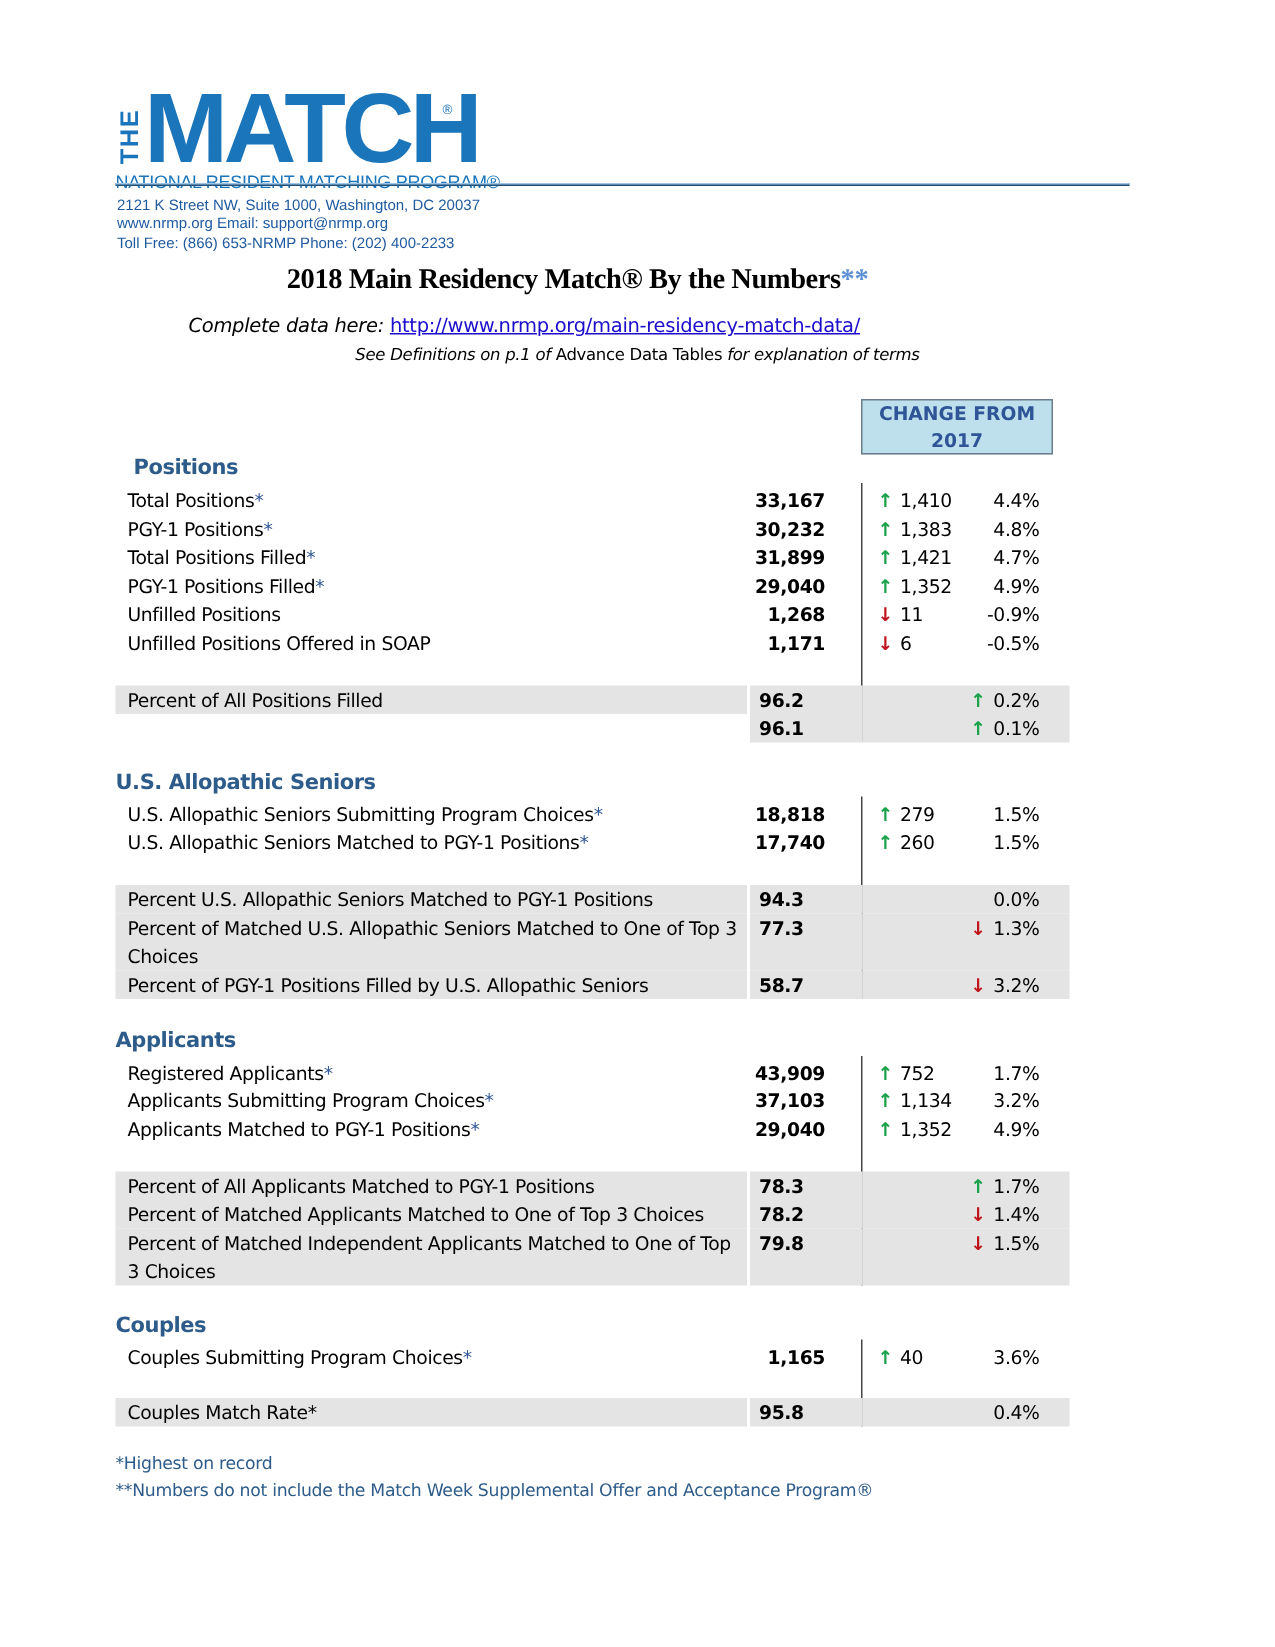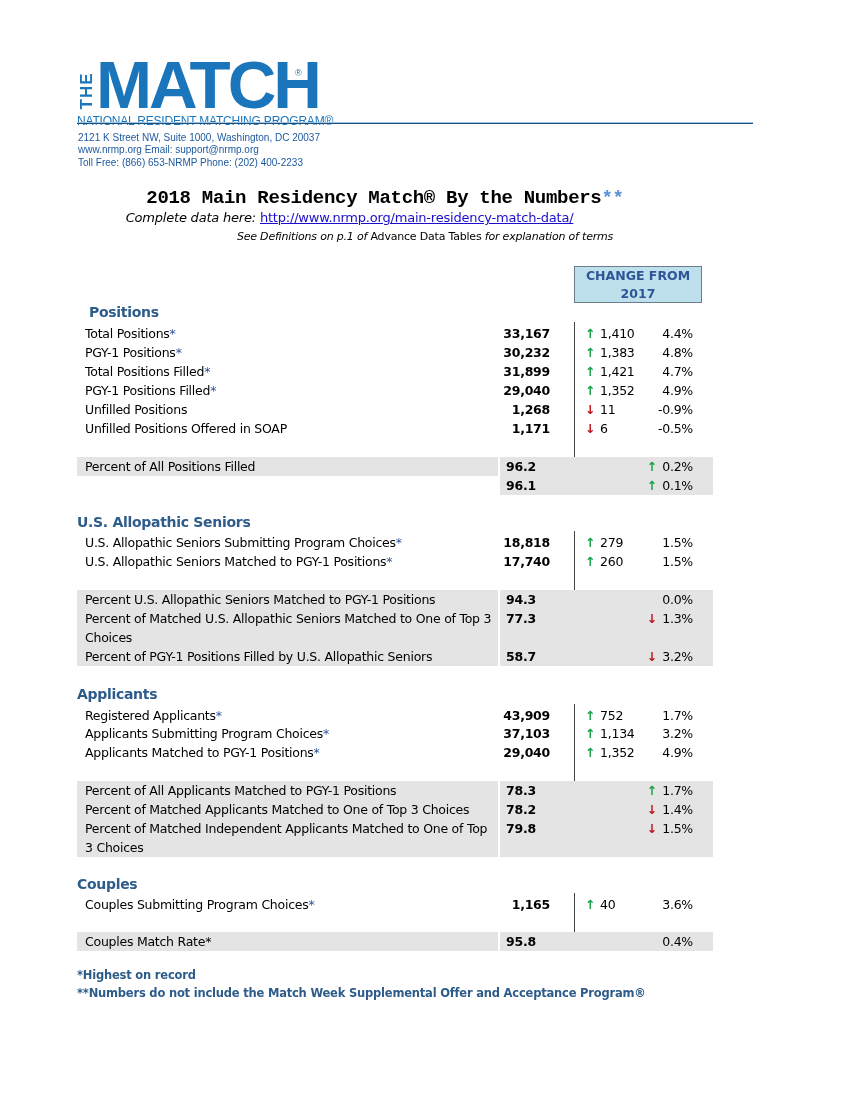--- a/index.html
+++ b/index.html
@@ -7,21 +7,21 @@
   .logo { position:absolute; left:77px; top:66px; }
   .logo-the { position:absolute; left:0; top:2px; width:18px; height:46px; }
   .logo-the span { display:block; transform:rotate(-90deg); transform-origin:left top; position:absolute; left:0; top:46px; font-family:"Liberation Sans", sans-serif; font-weight:bold; font-size:17px; color:#1a75bb; letter-spacing:1px; width:46px; text-align:center; }
   .logo-match { position:absolute; left:19px; top:-14px; font-family:"Liberation Sans", sans-serif; font-weight:bold; font-size:66px; letter-spacing:-3px; color:#1a75bb; line-height:66px; transform:scaleX(1.02); transform-origin:left top; }
   .logo-reg { position:absolute; left:218px; top:2px; font-size:9px; color:#1a75bb; }
   .logo-sub { position:absolute; left:0; top:48px; font-size:12px; color:#1a75bb; letter-spacing:-0.2px; white-space:nowrap; }
   .header-rule { position:absolute; left:77px; top:122px; width:676px; height:1px; background:#1f4e79; border-top:1px solid #9ec5e8; }
   .address { position:absolute; left:78px; top:132px; font-size:10px; line-height:12.4px; color:#1f5aa0; }
   .address div { white-space:nowrap; }
 
-  .doc-title { position:absolute; left:0; width:770px; top:187px; text-align:center; font-family:Liberation Mono, monospace; font-weight:bold; font-size:19px; letter-spacing:-0.3px; }
+  .doc-title { position:absolute; left:0; width:770px; top:176px; text-align:center; font-family:Liberation Serif, serif; font-weight:bold; font-size:19px; letter-spacing:-0.3px; }
   .doc-title .stars { color:#5b8fd6; }
   .subtitle { position:absolute; left:0; width:699px; top:210px; text-align:center; font-family:"DejaVu Sans", sans-serif; font-style:italic; font-size:13px; letter-spacing:-0.2px; }
   .subtitle a { color:#1a0dcc; text-decoration:underline; font-style:normal; }
   .subnote { position:absolute; left:0; width:850px; top:230px; text-align:center; font-family:"DejaVu Sans", sans-serif; font-size:11px; font-style:italic; letter-spacing:-0.2px; }
   .subnote .upright { font-style:normal; }
 
   .change-box { position:absolute; left:574px; top:266px; width:128px; height:37px; background:#bde0ec; border:1px solid #6b7c8a; color:#2f5597; font-family:"DejaVu Sans", sans-serif; font-weight:bold; font-size:12.5px; text-align:center; line-height:18px; box-sizing:border-box; padding-top:0px; }
 
   .sec-head { position:absolute; left:77px; font-family:"DejaVu Sans", sans-serif; font-weight:bold; font-size:14px; color:#2e5c8a; letter-spacing:-0.3px; }
 
@@ -36,21 +36,21 @@
   .chg { position:absolute; left:498px; width:138px; top:0; bottom:0; line-height:19px; }
   .chg .arrow { position:absolute; left:10px; top:0; font-weight:bold; }
   .chg .abs { position:absolute; left:25px; top:0; }
   .chg .pct { position:absolute; right:20px; top:0; text-align:right; }
   .chg .pctarrow { position:absolute; right:56px; top:0; font-weight:bold; }
   .up { color:#1aa34a; }
   .down { color:#c0141c; }
 
   .vline { position:absolute; left:574px; width:1px; background:#444; }
 
-  .foot { position:absolute; left:77px; font-family:"DejaVu Sans", sans-serif; font-weight:bold; font-size:11.5px; color:#2e5c8a; letter-spacing:-0.2px; }
+  .foot { position:absolute; left:77px; font-family:"DejaVu Sans", sans-serif; font-weight:normal; font-size:11.5px; color:#2e5c8a; letter-spacing:-0.2px; }
 </style>
 </head>
 <body>
 
 <div class="logo">
   <div class="logo-the">
       <span>THE</span>
     </div>
   <div class="logo-match">MATCH</div>
   <div class="logo-reg">®</div>

